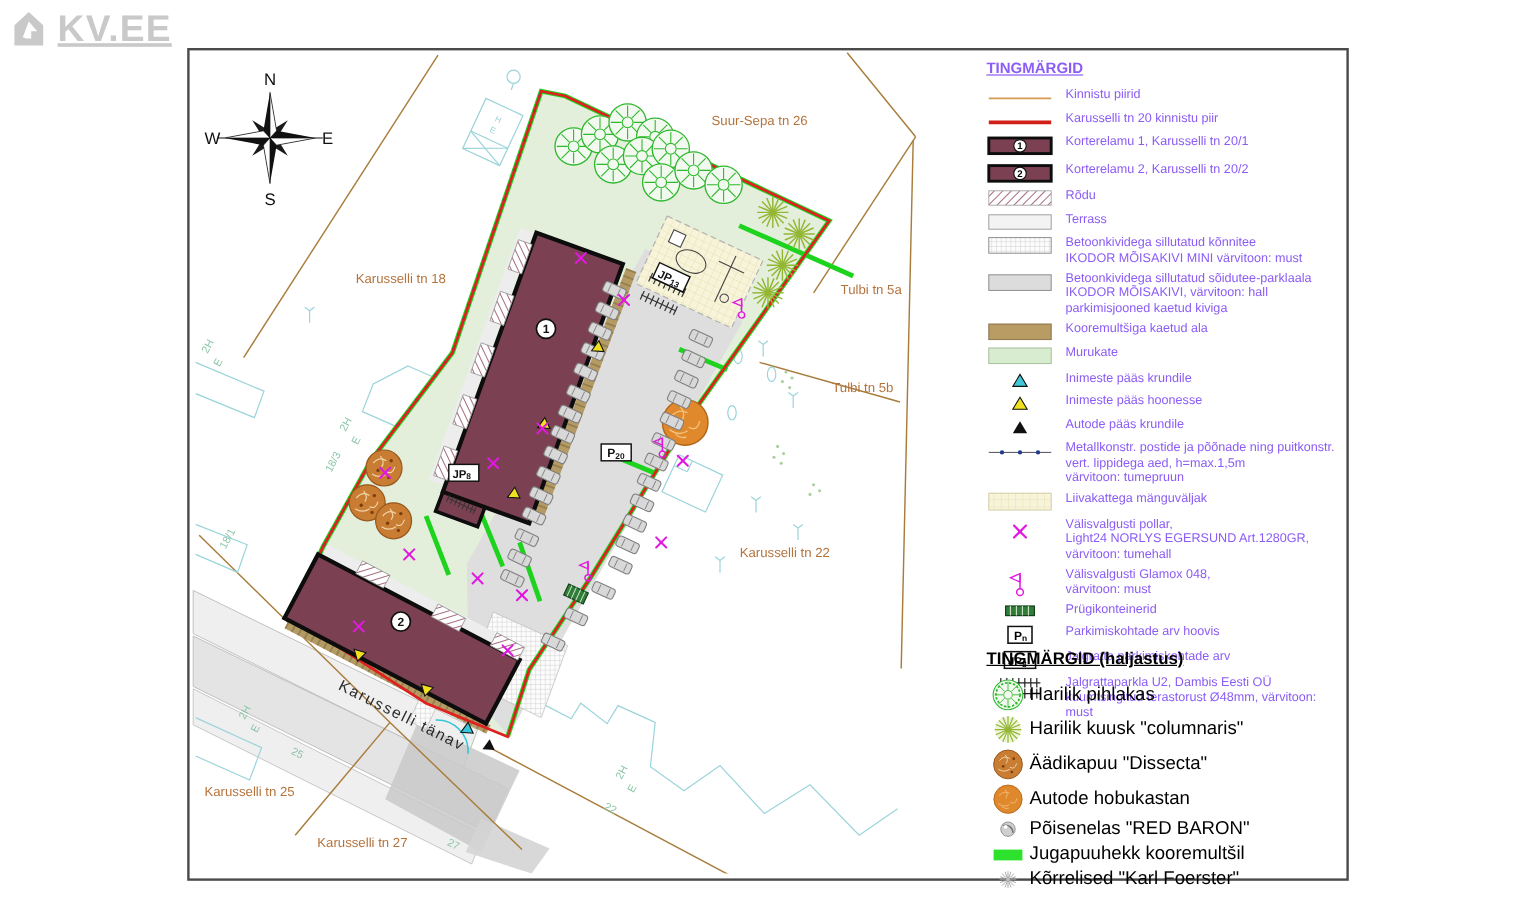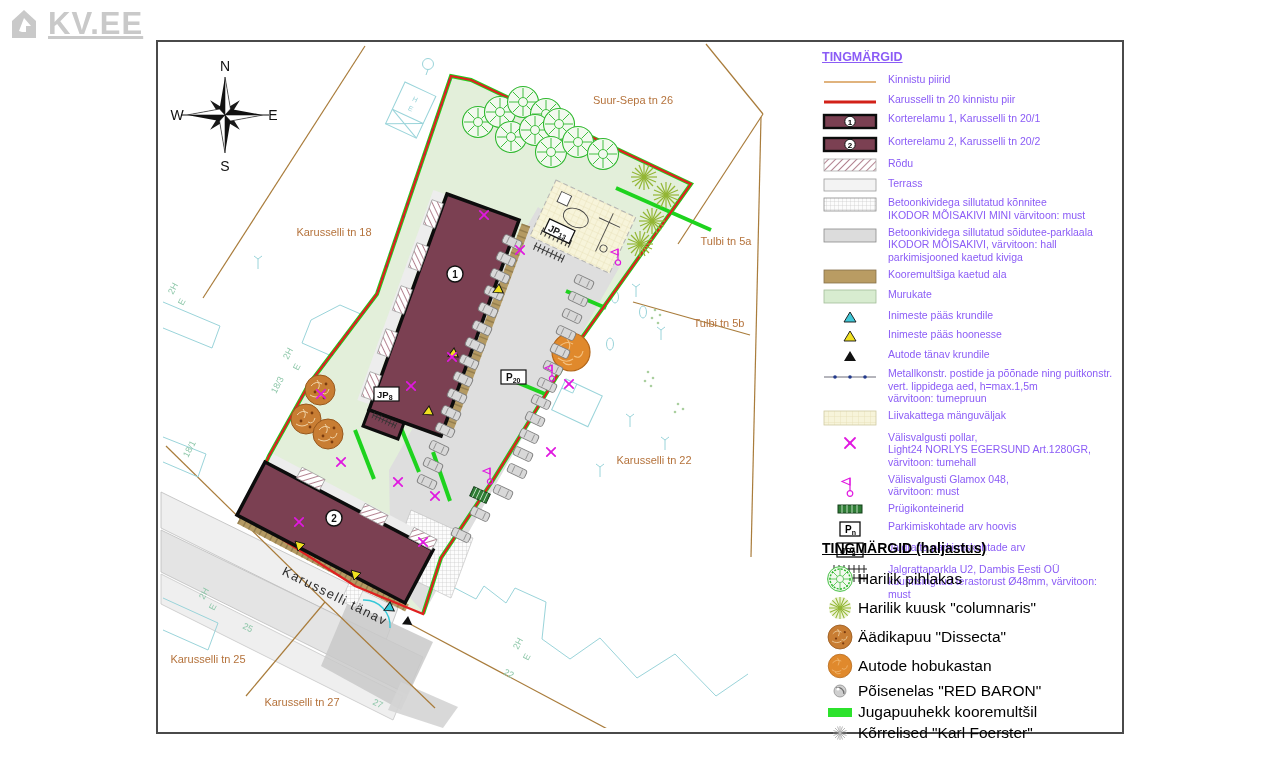--- a/index.html
+++ b/index.html
@@ -564,21 +564,21 @@
           </svg>
         </div>
       <div class="lg-lab"><span>Inimeste pääs hoonesse</span></div>
     </div>
     <div class="lg-row">
       <div class="lg-sym">
           <svg width="56" height="14">
             <path d="M28,2 L34,12 L22,12 Z" fill="#111"></path>
           </svg>
         </div>
-      <div class="lg-lab"><span>Autode tänav krundile</span></div>
+      <div class="lg-lab"><span>Autode pääs krundile</span></div>
     </div>
     <div class="lg-row">
       <div class="lg-sym">
           <svg width="56" height="16">
             <line x1="2" y1="9" x2="54" y2="9" stroke="#445" stroke-width="0.8"></line>
             <circle cx="13" cy="9" r="1.8" fill="#223a8c"></circle>
             <circle cx="28" cy="9" r="1.8" fill="#223a8c"></circle>
             <circle cx="43" cy="9" r="1.8" fill="#223a8c"></circle>
           </svg>
         </div>

